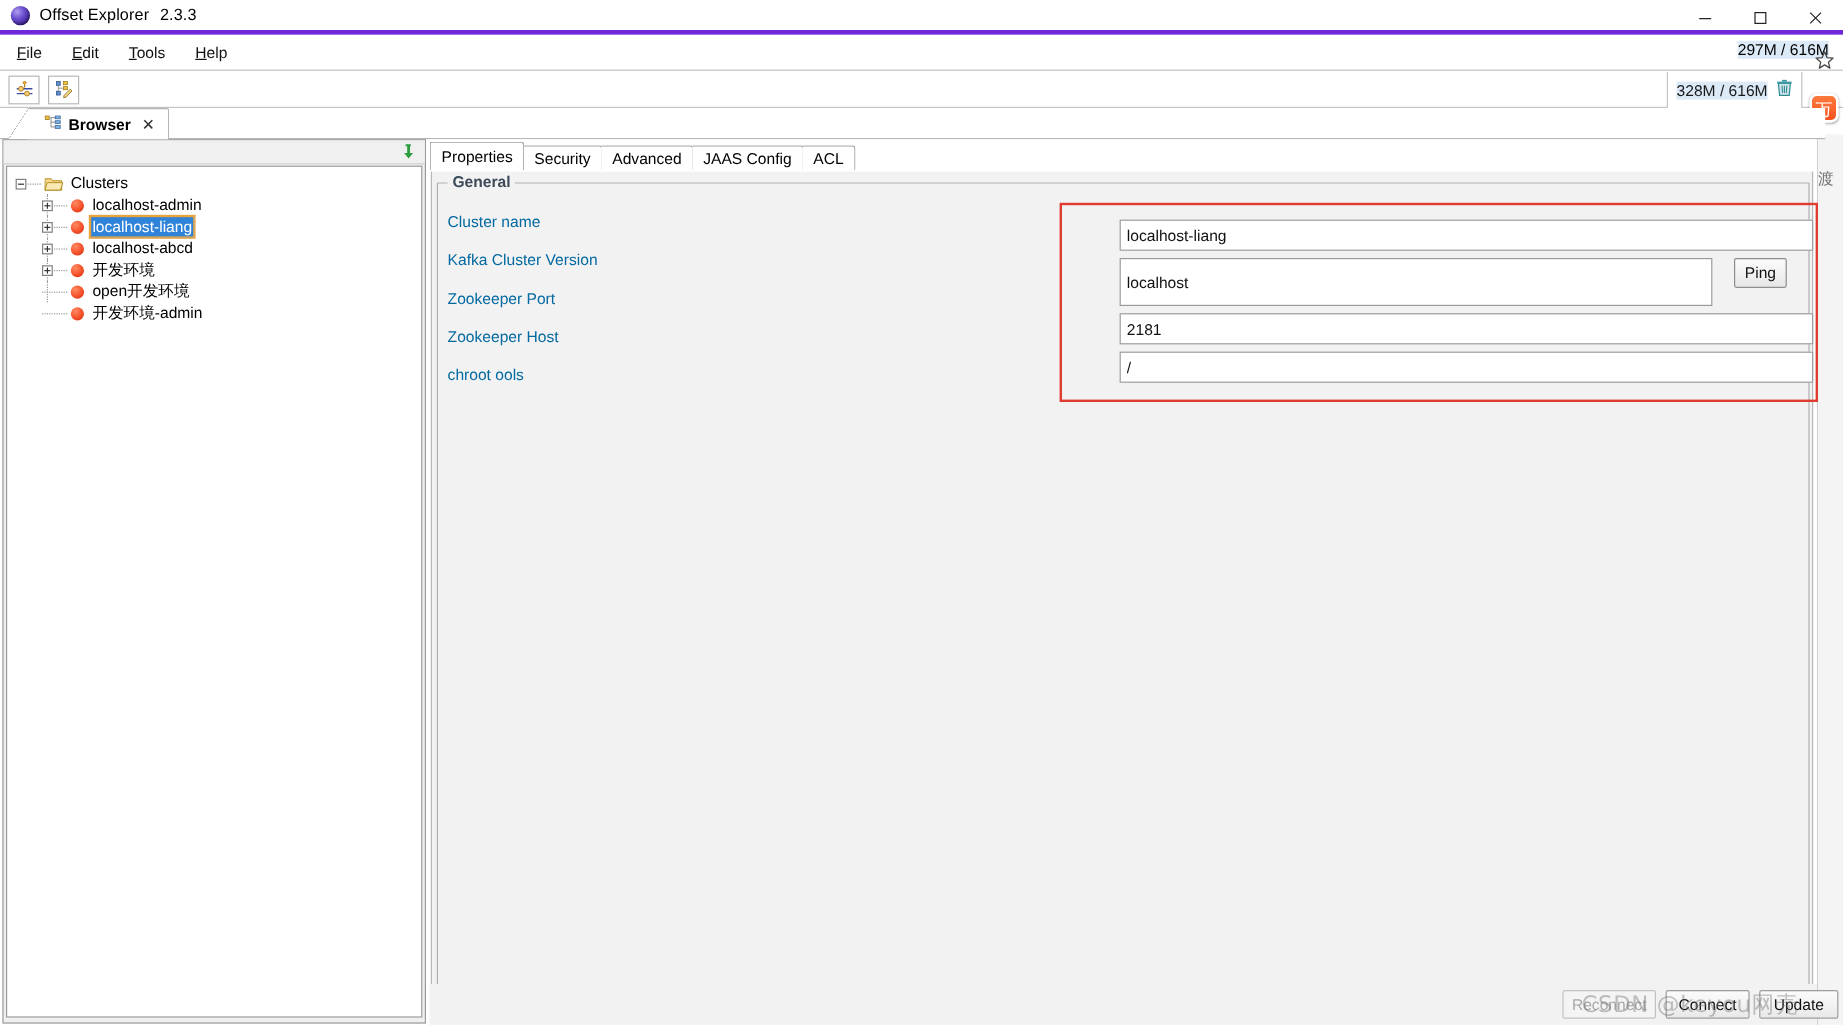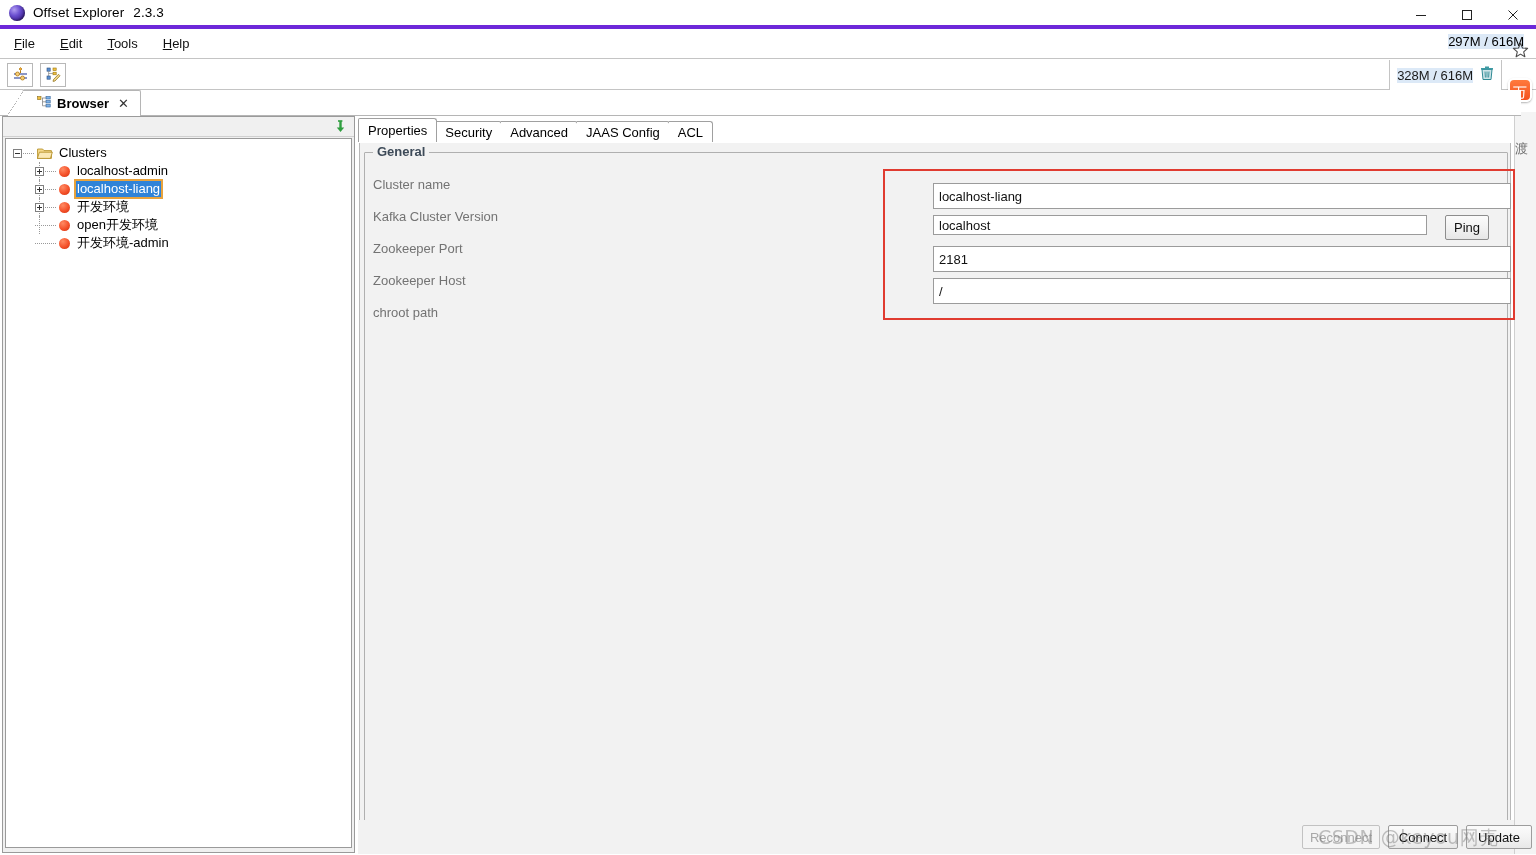--- a/index.html
+++ b/index.html
@@ -198,21 +198,21 @@
     position: absolute; left: 4px; top: 9px; width: 1144px; height: 683px;
     border: 1px solid #b0b0b0; border-radius: 1px;
   }
   .group-title {
     position: absolute; left: 8px; top: -9px; background: #f2f2f2;
     padding: 0 4px; font-size: 13px; font-weight: bold; color: #3d4a58;
   }
   .form { position: absolute; left: 0; top: 18px; width: 1144px; }
   .frow { position: relative; height: 32px; }
   .flabel {
-    position: absolute; left: 8px; top: 6px; font-size: 13px; color: #737373;
+    position: absolute; left: 8px; top: 6px; font-size: 13px; color: #0369a1;
   }
   .fields-wrap {
     position: absolute; left: 518px; top: 16px; width: 632px;
     border: 2px solid #e03b30;
     padding: 12px 10px 14px 48px;
   }
   .finput {
     display: block; width: 578px; height: 26px; margin-bottom: 6px;
     border: 1px solid #9b9b9b; background: #ffffff;
     font-family: "Liberation Sans", sans-serif; font-size: 13px; color: #111;
@@ -224,21 +224,21 @@
     background: linear-gradient(180deg,#fdfdfd 0%,#f3f3f3 48%,#e4e4e4 52%,#d9d9d9 100%);
     font-size: 13px; color: #111; padding: 4px 6px; line-height: 17px;
   }
   .fcombo .arrow {
     position: absolute; right: 8px; top: 10px;
     width: 0; height: 0; border-left: 5px solid transparent;
     border-right: 5px solid transparent; border-top: 6px solid #1a1a1a;
   }
   .host-row { display: flex; align-items: flex-start; gap: 0; margin-bottom: 6px; }
   .host-input {
-    width: 494px; height: 20px; border: 1px solid #9b9b9b; background:#ffffff;
+    width: 494px; height: 40px; border: 1px solid #9b9b9b; background:#ffffff;
     font-family: "Liberation Sans", sans-serif; font-size: 13px; color:#111;
     padding: 0 5px; outline:none;
   }
   .ping-btn {
     width: 44px; height: 25px; margin-left: 18px;
     border: 1px solid #8d8d8d; border-radius: 2px;
     background: linear-gradient(180deg,#fbfbfb 0%,#f2f2f2 50%,#e6e6e6 100%);
     font-family: "Liberation Sans", sans-serif; font-size: 13px; color: #111;
   }
 
@@ -403,20 +403,27 @@
         </div>
 
         <div class="tnode lvl2">
           <div class="vline"></div>
           <div class="expander plus"></div>
           <div class="dots"></div>
           <span class="dot-icon"></span>
           <span class="tlabel selected">localhost-liang</span>
         </div>
 
+        <div class="tnode lvl2">
+          <div class="vline"></div>
+          <div class="expander plus"></div>
+          <div class="dots"></div>
+          <span class="dot-icon"></span>
+          <span class="tlabel">localhost-abcd</span>
+        </div>
 
         <div class="tnode lvl2">
           <div class="vline"></div>
           <div class="expander plus"></div>
           <div class="dots"></div>
           <span class="dot-icon"></span>
           <span class="tlabel">开发环境</span>
         </div>
 
         <div class="tnode lvl2">
@@ -466,21 +473,21 @@
           <div class="frow">
             <span class="flabel">Kafka Cluster Version</span>
           </div>
           <div class="frow">
             <span class="flabel">Zookeeper Port</span>
           </div>
           <div class="frow">
             <span class="flabel">Zookeeper Host</span>
           </div>
           <div class="frow">
-            <span class="flabel">chroot path</span>
+            <span class="flabel">chroot ools</span>
           </div>
         </div>
 
         <div class="fields-wrap">
           <input class="finput" value="localhost-liang" style="">
 
 
           <div class="host-row">
             <input class="host-input" value="localhost" style="">
             <button class="ping-btn">Ping</button>

